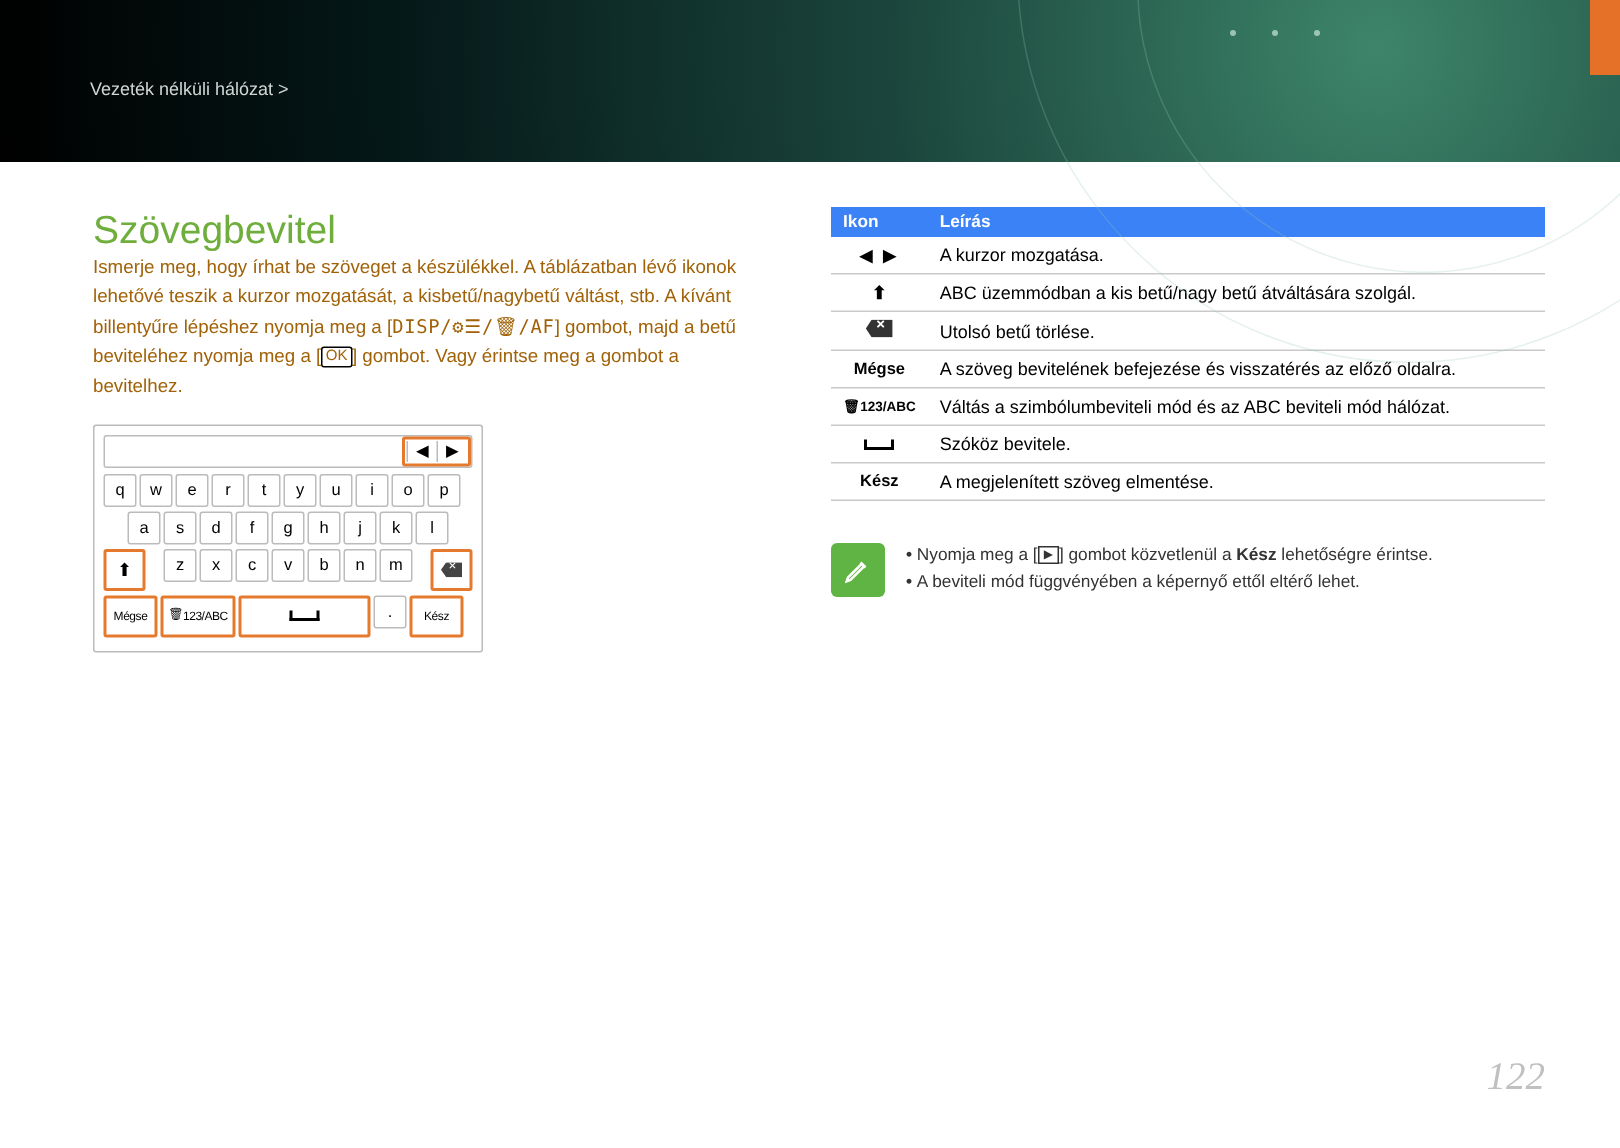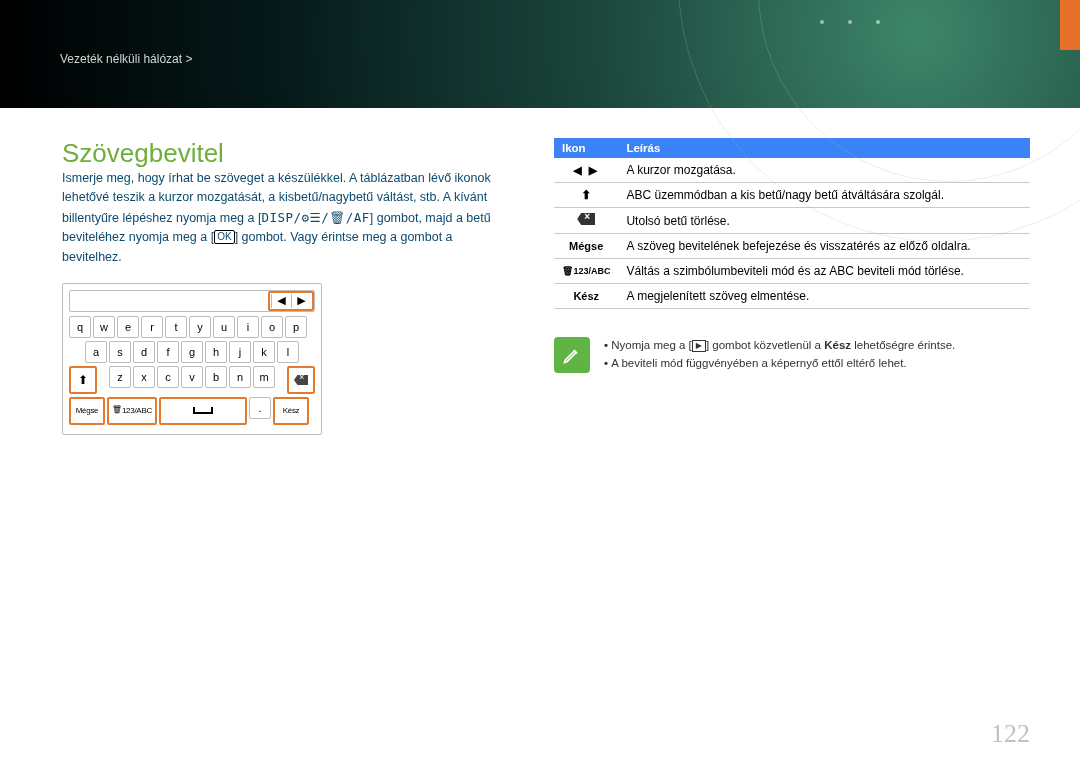--- a/index.html
+++ b/index.html
@@ -32,21 +32,21 @@
     font-size:13px; display:flex; align-items:baseline; gap:6px;
   }
   .breadcrumb .pre { color:#d0d6d3; font-size:12px;}
   .breadcrumb .main { font-size:20px; font-weight:400; letter-spacing:0.2px;}
 
   .content { padding: 30px 50px 0 62px; display:flex; gap:42px; }
   .col-left { width:450px; }
   .col-right { flex:1; }
 
   h2.section-title { color:#6fae3d; font-size:26px; font-weight:400; margin-bottom:0; }
-  .intro { font-size:12.5px; line-height:1.55; color:#0c4a6e; margin-bottom:16px;}
+  .intro { font-size:12.5px; line-height:1.55; color:#a16207; margin-bottom:16px;}
   .intro .disp { font-family: monospace; letter-spacing:0.5px;}
   .btnframe { display:inline-block; border:1px solid #000; border-radius:2px; font-size:10px; padding:0 2px; line-height:12px; position:relative; top:-1px;}
 
   
   .kbd-wrap { border:1px solid #bbb; border-radius:2px; width:260px; padding:6px; background:#fff;}
   .kbd-input-row { display:flex; height:22px; border:1px solid #bbb; border-radius:2px; margin-bottom:4px;}
   .kbd-input-row .field { flex:1;}
   .kbd-input-row .navbtn { width:20px; display:flex; align-items:center; justify-content:center; font-size:11px; border-left:1px solid #bbb;}
   .kbd-row { display:flex; gap:2px; margin-bottom:3px;}
   .kbd-row.center { justify-content:center;}
@@ -72,21 +72,21 @@
   .bk-icon::after{content:"×"; color:#fff; position:absolute; left:7px; top:-2px; font-size:10px;}
 
   
   .note { display:flex; gap:14px; margin-top:28px;}
   .note-icon { width:36px; height:36px; background:#5fb443; border-radius:4px; display:flex; align-items:center; justify-content:center; flex-shrink:0;}
   .note-icon svg { width:20px; height:20px;}
   .note ul { list-style:none; font-size:11.5px; line-height:1.55; color:#333;}
   .note li::before { content:"• "; font-weight:bold;}
   .play-btn { display:inline-block; border:1px solid #333; padding:0 3px; font-size:8px; line-height:10px; position:relative; top:-1px;}
 
-  .page-num { position:absolute; right:50px; bottom:16px; font-size:26px; color:#c0c0c0; font-family: Georgia, serif; margin-left: 19px;}
+  .page-num { position:absolute; right:50px; bottom:32px; font-size:26px; color:#c0c0c0; font-style:italic; font-family: Georgia, serif; margin-left: 19px;}
 </style>
 </head>
 <body>
 
 <div class="header-band">
   <div class="dots">
       <span></span>
       <span></span>
       <span></span>
     </div>
@@ -196,21 +196,25 @@
         <tr>
           <td><span class="bk-icon"></span></td>
           <td>Utolsó betű törlése.</td>
         </tr>
         <tr>
           <td style="font-size:11px;">Mégse</td>
           <td>A szöveg bevitelének befejezése és visszatérés az előző oldalra.</td>
         </tr>
         <tr>
           <td style="font-size:9px; white-space:nowrap;">🗑<span>123/ABC</span></td>
-          <td>Váltás a szimbólumbeviteli mód és az ABC beviteli mód törlése.</td>
+          <td>Váltás a szimbólumbeviteli mód és az ABC beviteli mód hálózat.</td>
+        </tr>
+        <tr>
+          <td><span class="space-icon"></span></td>
+          <td>Szóköz bevitele.</td>
         </tr>
         <tr>
           <td style="font-size:11px;">Kész</td>
           <td>A megjelenített szöveg elmentése.</td>
         </tr>
       </tbody>
     </table>
 
     <div class="note">
       <div class="note-icon">

